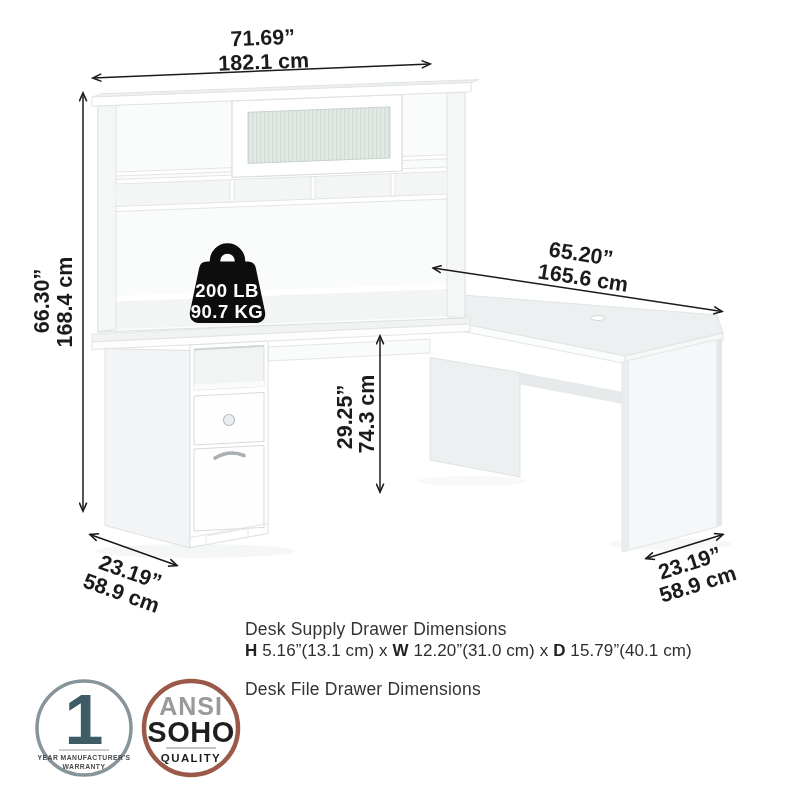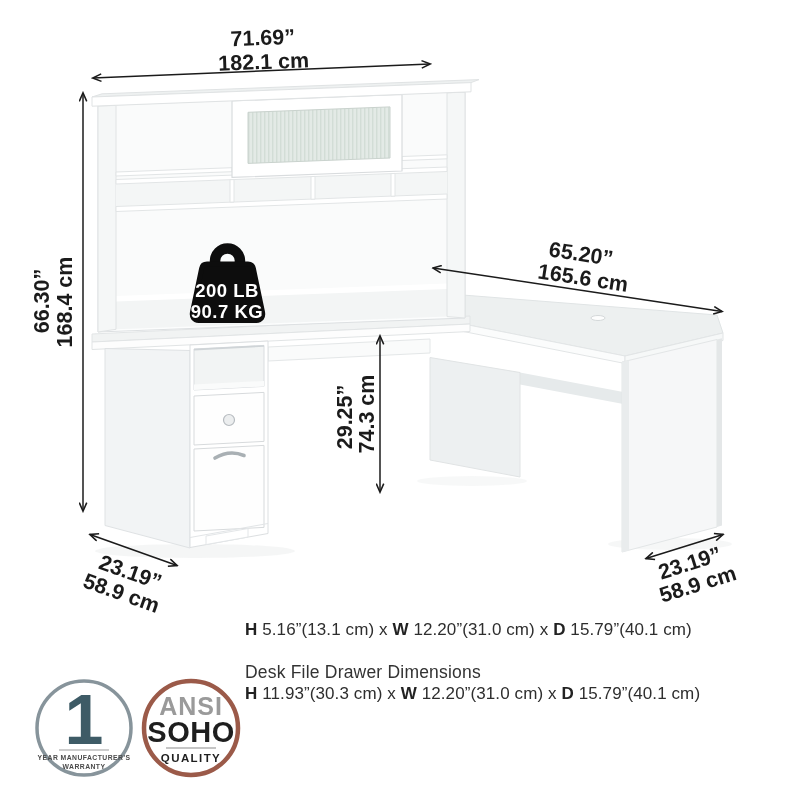--- a/index.html
+++ b/index.html
@@ -143,20 +143,20 @@
   <g>
     <circle cx="191" cy="728" r="47" fill="#ffffff" stroke="#9b5a49" stroke-width="4.5"></circle>
     <text class="badge-ansi" x="191" y="715" text-anchor="middle">ANSI</text>
     <text class="badge-soho" x="191" y="742" text-anchor="middle">SOHO</text>
     <line x1="166" y1="748" x2="216" y2="748" stroke="#8b8b8b" stroke-width="1"></line>
     <text class="badge-quality" x="191" y="762" text-anchor="middle">QUALITY</text>
   </g>
 </svg>
 
 <div class="spec" style="top:619px">
+  <div class="spec-title">Desk Supply Drawer Dimensions</div>
   <div class="spec-value"><b>H</b><span> 5.16”(13.1 cm) x </span><b>W</b><span> 12.20”(31.0 cm) x </span><b>D</b><span> 15.79”(40.1 cm)</span></div>
 </div>
-<div class="spec" style="top:662px">
+<div class="spec" style="top:679px">
   <div class="spec-title">Desk File Drawer Dimensions</div>
-  <div class="spec-value"><b>H</b><span> 11.93”(30.3 cm) x </span><b>W</b><span> 12.20”(31.0 cm) x </span><b>D</b><span> 15.79”(40.1 cm)</span></div>
 </div>
 <div class="spec" style="top:739px">
 </div>
 
 </body></html>

